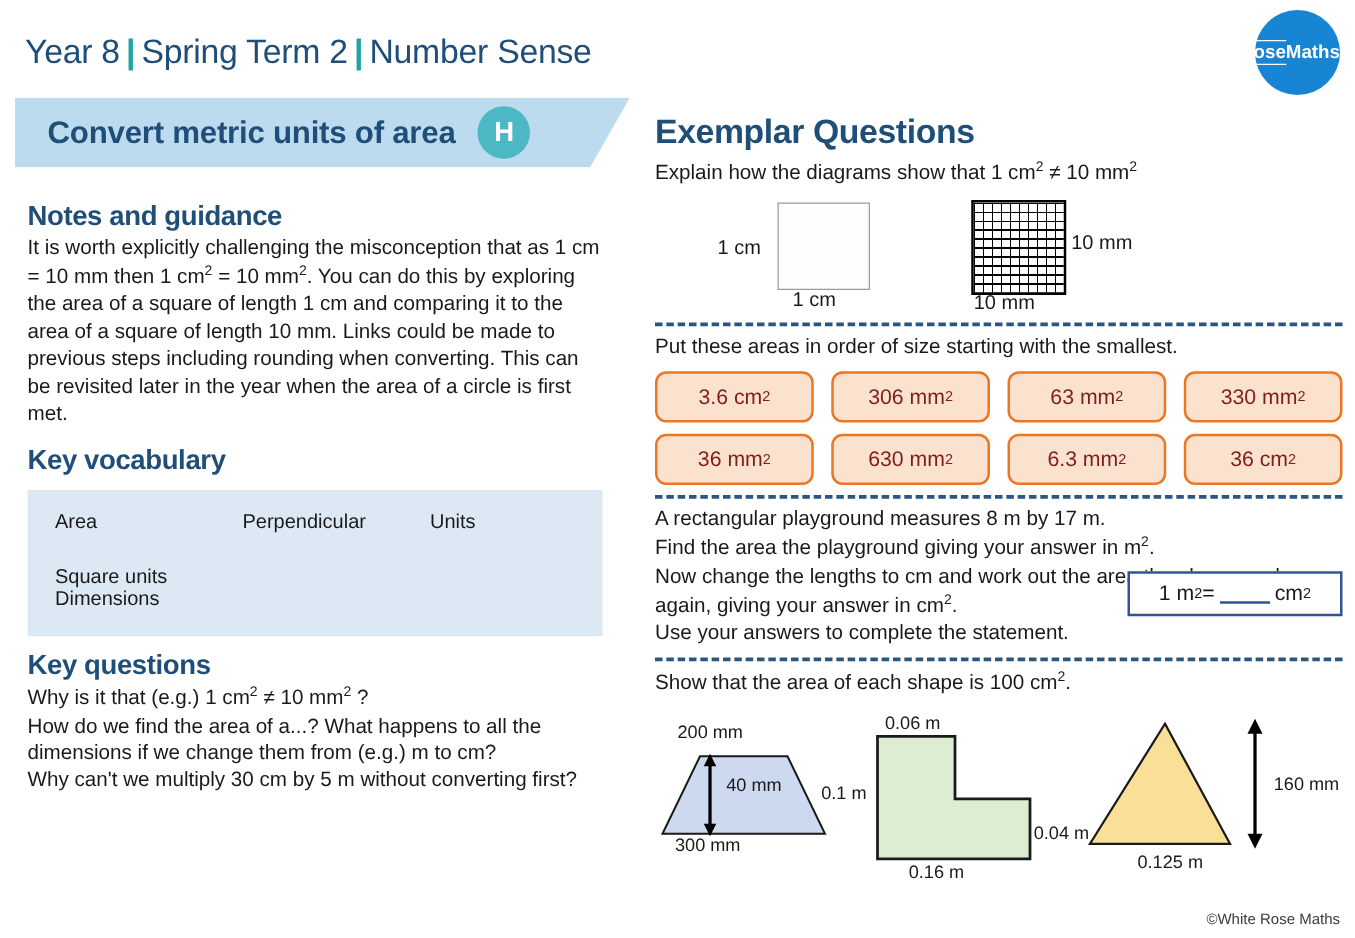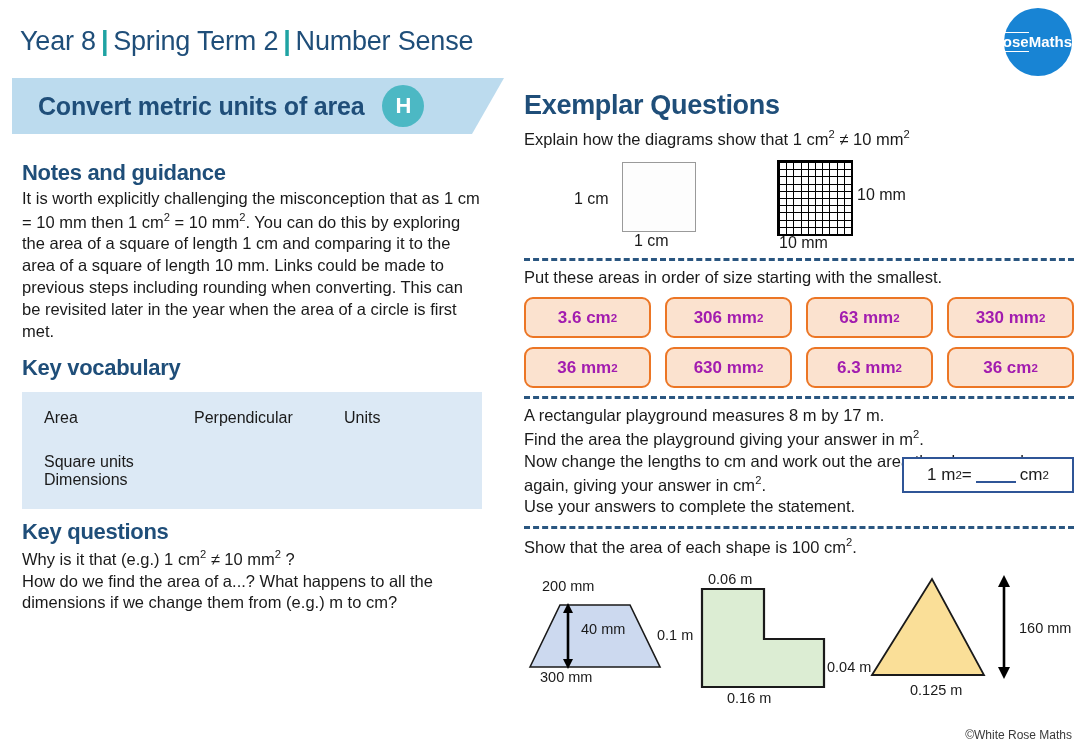--- a/index.html
+++ b/index.html
@@ -194,22 +194,21 @@
   }
   .area-card {
     background: #fbe2cf;
     border: 2.5px solid #ec7625;
     border-radius: 9px;
     height: 37px;
     display: flex;
     align-items: center;
     justify-content: center;
     font-size: 17px;
-    color: #a21caf;
-    font-weight: bold;
+    color: #7f1d1d;
   }
 
   
   #q3-block { position: relative; }
   #answer-box {
     position: absolute;
     right: 0;
     top: 52px;
     width: 172px;
     height: 36px;
@@ -275,20 +274,21 @@
     <div class="vocab-row">
       <div class="vocab-cell">Square units</div>
       <div class="vocab-cell">Dimensions</div>
       <div class="vocab-cell"></div>
     </div>
   </div>
 
   <h2 class="section-head" id="key-questions-head">Key questions</h2>
   <p class="body-text"><span>Why is it that (e.g.) 1 cm</span><sup>2</sup><span> ≠ 10 mm</span><sup>2</sup><span> ?</span></p>
   <p class="body-text">How do we find the area of a...?  What happens to all the dimensions if we change them from (e.g.) m to cm?</p>
+  <p class="body-text">Why can't we multiply 30 cm by 5 m without converting first?</p>
 </div>
 
 <div id="right-col">
 
   <h2 id="exemplar-head">Exemplar Questions</h2>
 
   <p class="q-text"><span>Explain how the diagrams show that 1 cm</span><sup>2</sup><span> ≠ 10 mm</span><sup>2</sup></p>
 
   <div id="q1-diagrams">
     <span id="plain-square-label-left">1 cm</span>

